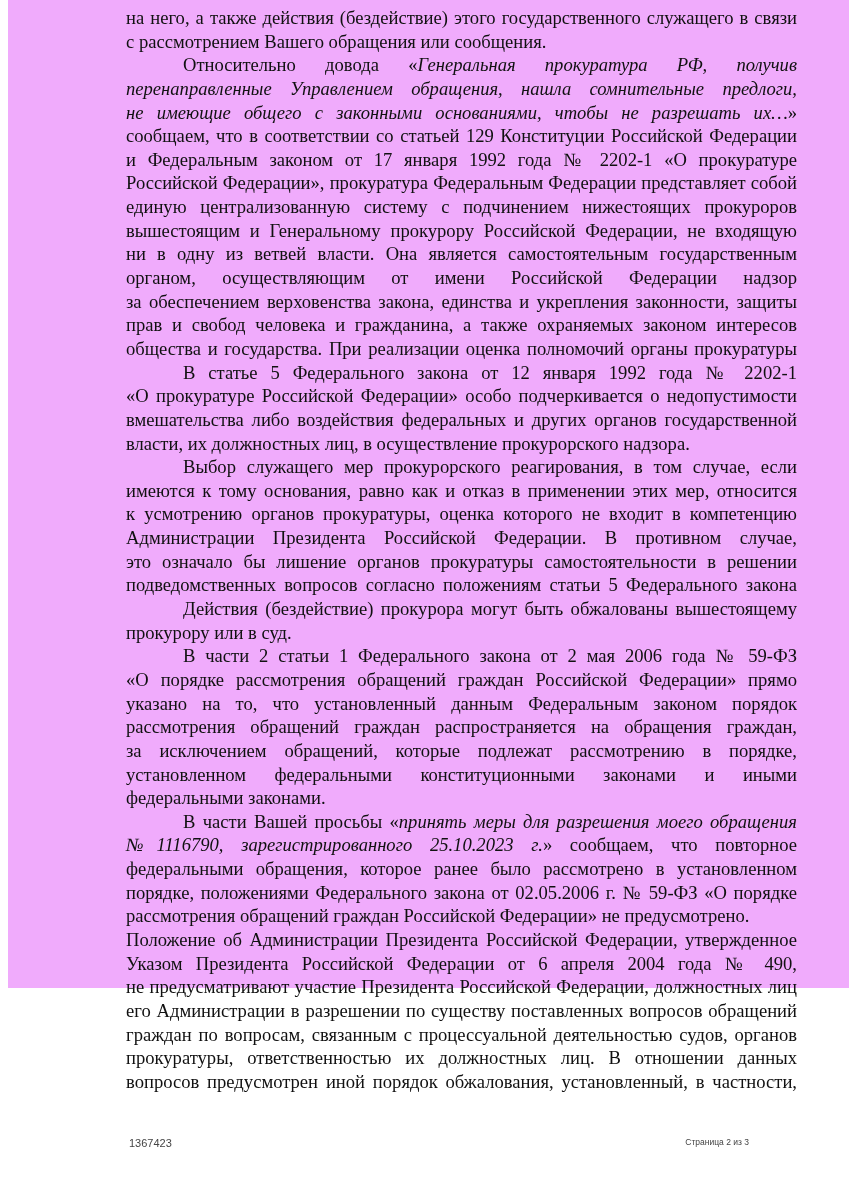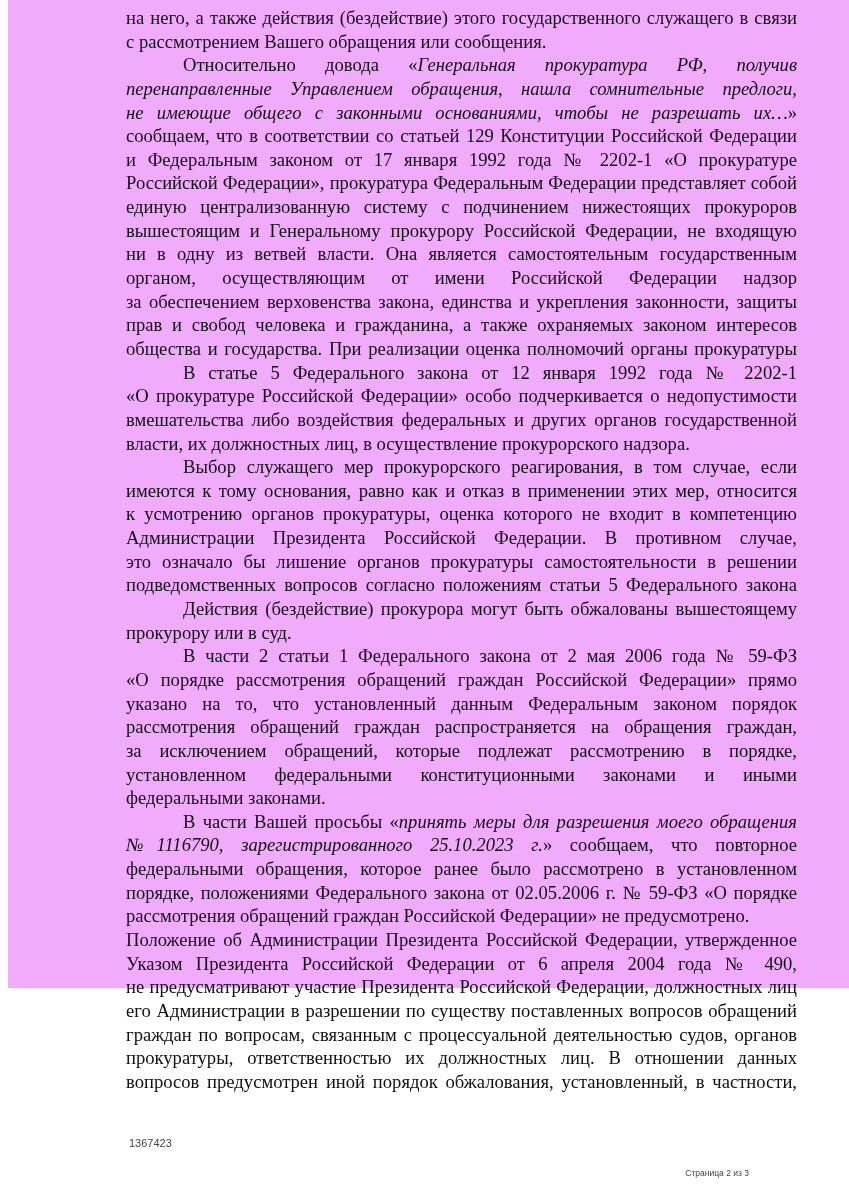--- a/index.html
+++ b/index.html
@@ -52,21 +52,20 @@
     font-size: 11px;
     color: #444444;
   }
   .footer-right {
     position: absolute;
     right: 108px;
     top: 1137px;
     font-family: "Liberation Sans", "DejaVu Sans", sans-serif;
     font-size: 8.5px;
     color: #444444;
-    margin-top: 31px;
   }
 </style>
 </head>
 <body>
 
 <div class="page">
   <div class="body-text" id="body-text">
       <div class="paragraph">
         <span class="line">на него, а также действия (бездействие) этого государственного служащего в связи</span>
         <span class="line last">с рассмотрением Вашего обращения или сообщения.</span>

